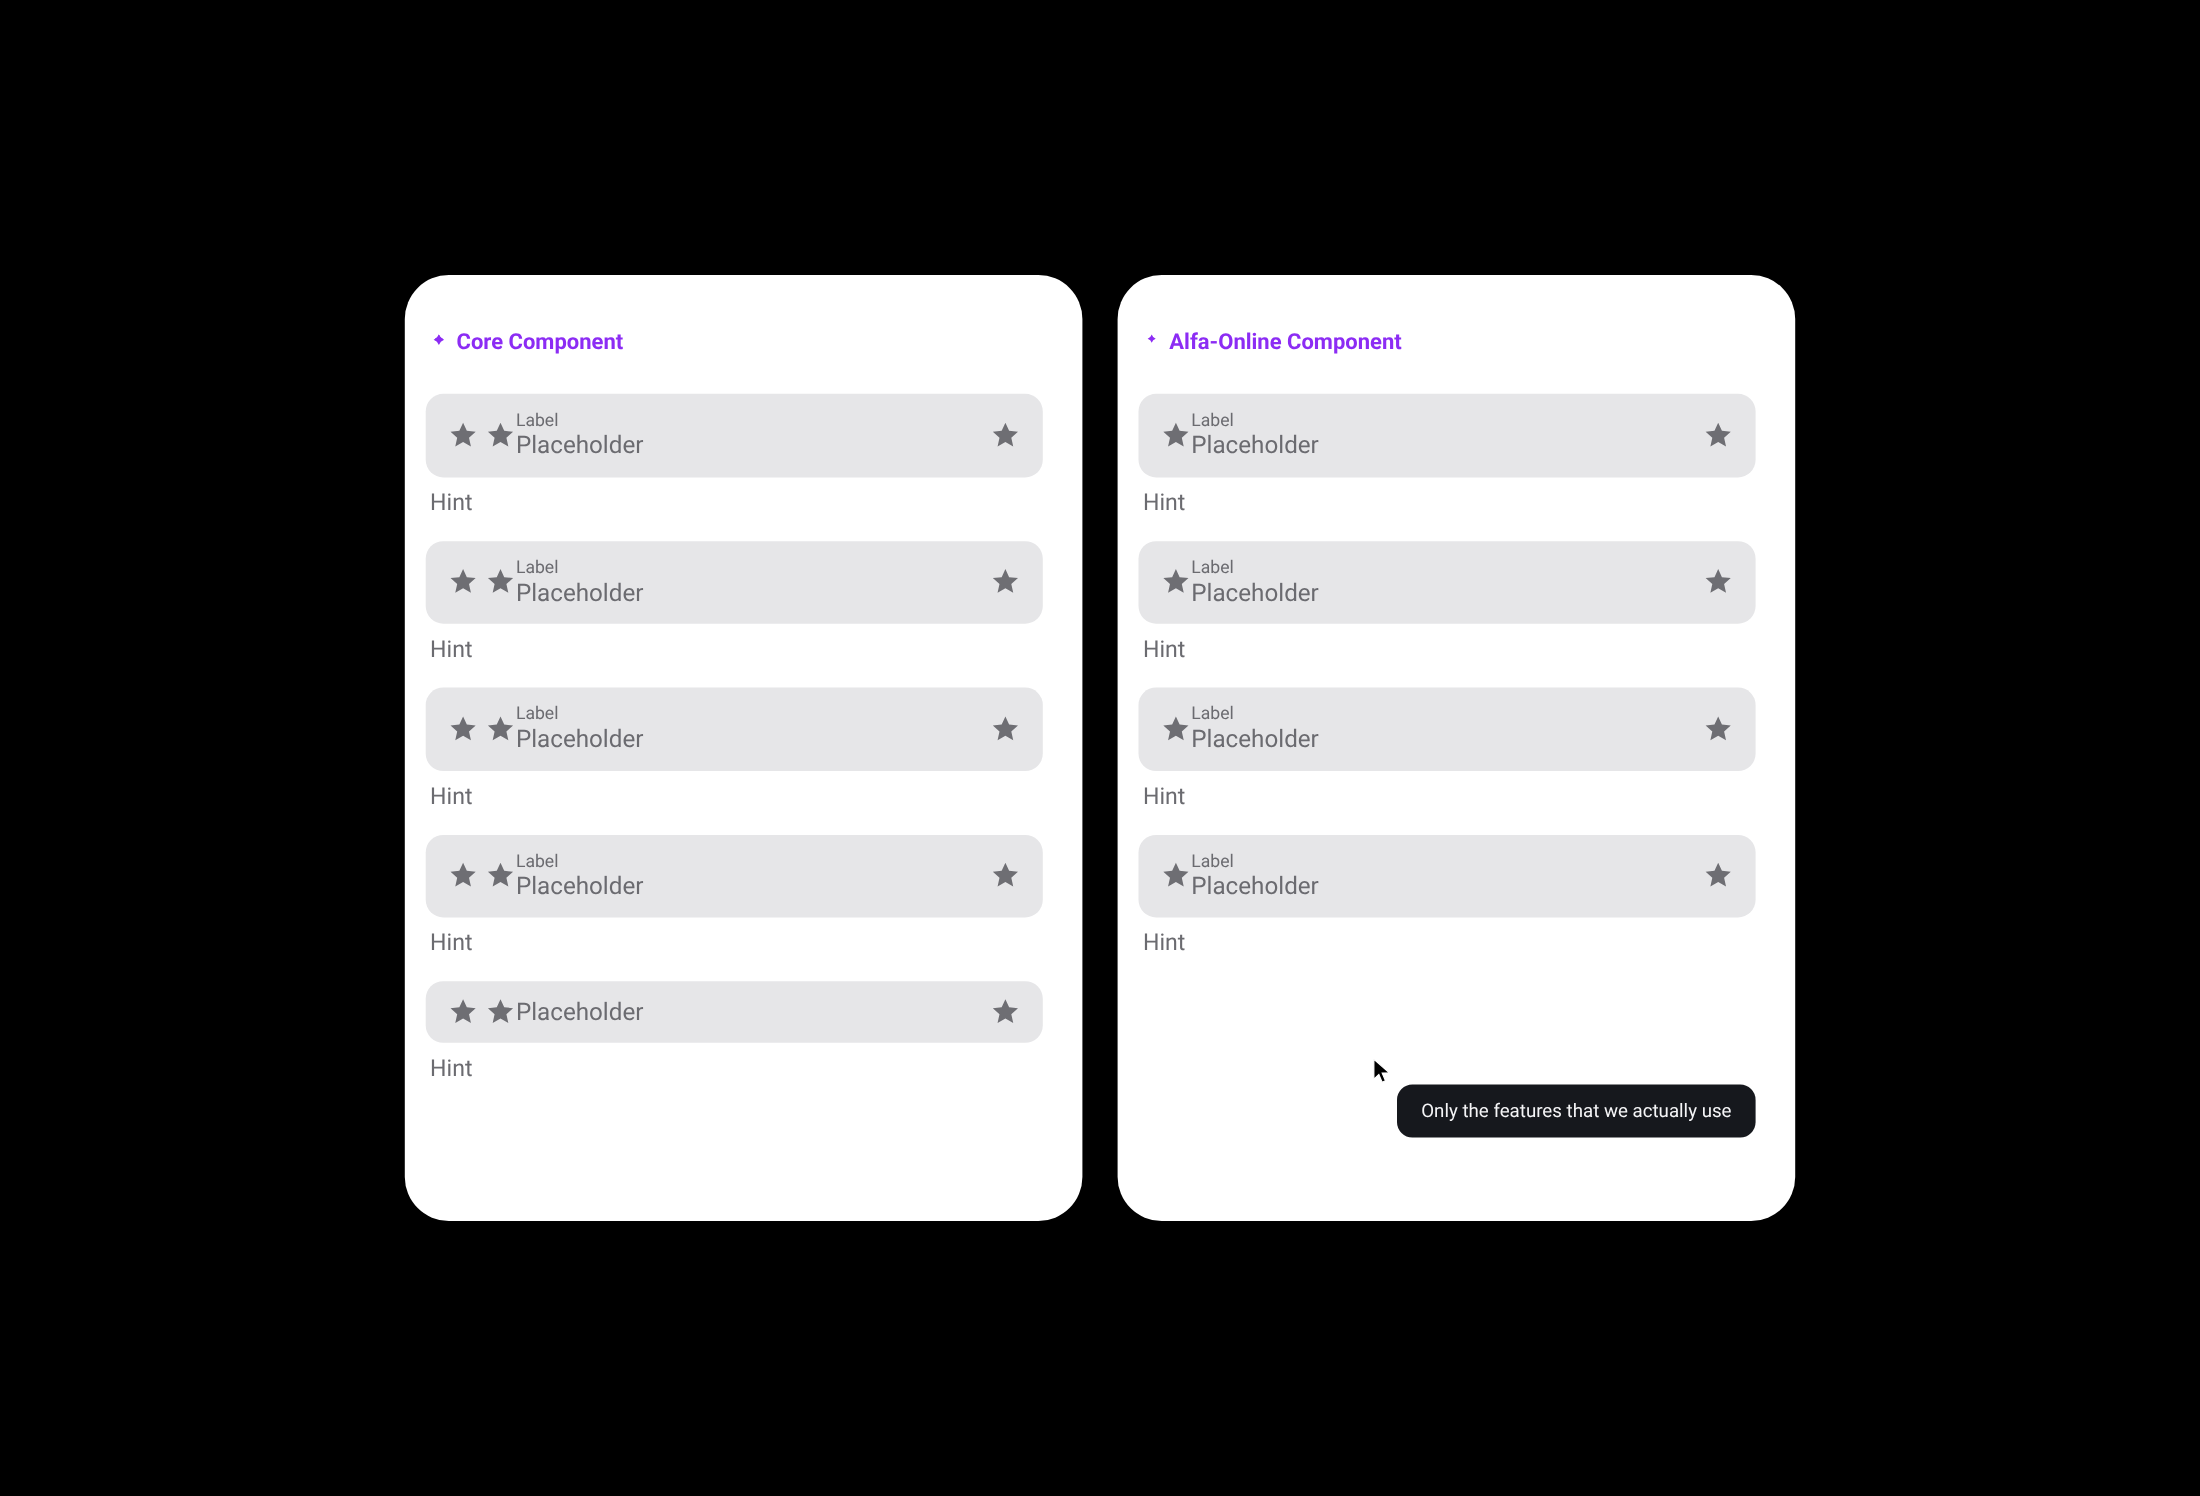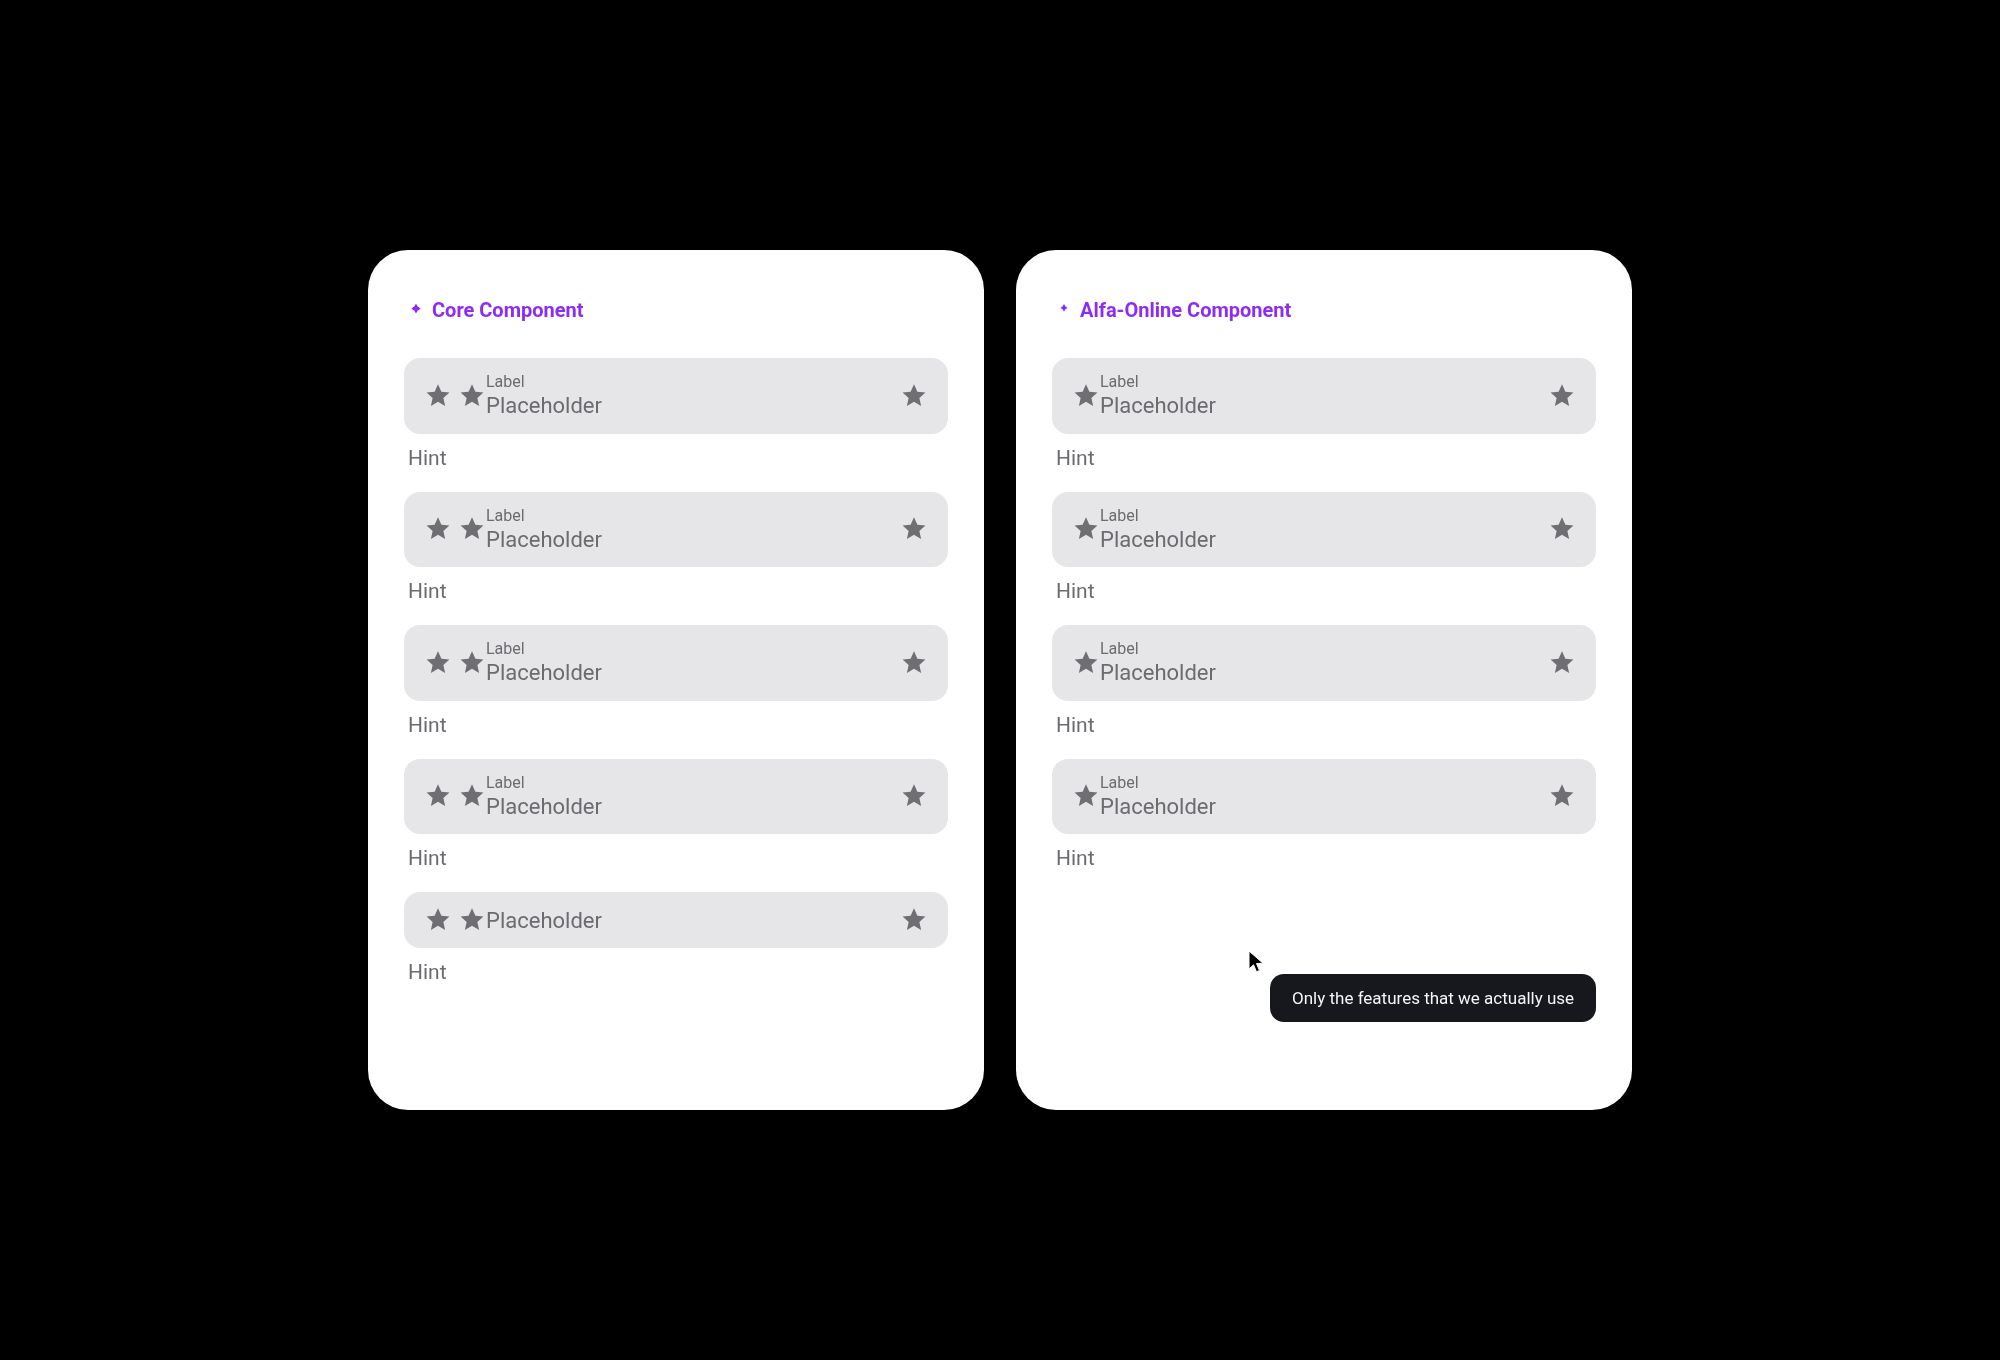--- a/index.html
+++ b/index.html
@@ -16,21 +16,21 @@
   .stage {
     display: flex;
     gap: 32px;
     position: relative;
   }
   .panel {
     background: #fff;
     border-radius: 40px;
     width: 616px;
     height: 860px;
-    padding: 48px 36px 36px 36px;
+    padding: 48px 36px 36px 19px;
     position: relative;
   }
   .panel-title {
     display: flex;
     align-items: center;
     gap: 8px;
     color: #8C2CF4;
     font-size: 20px;
     font-weight: 700;
     margin-bottom: 36px;
@@ -56,21 +56,21 @@
   .star { width: 28px; height: 28px; fill: #6E6E73; display:block; }
   .star.right { margin-left: auto; }
   .stack { display: flex; flex-direction: column; line-height: 1.25; }
   .lbl { color: #6B6B70; font-size: 16px; }
   .ph  { color: #6B6B70; font-size: 22px; }
   .ph.solo { color: #6B6B70; font-size: 22px; }
   .hint { color: #6B6B70; font-size: 21px; margin-top: 12px; padding-left: 4px; }
   
   .cursor-layer {
     position: absolute;
-    left: 0; top: 0; width: 100%; height: 100%;
+    left: 0; top: 12px; width: 100%; height: 100%;
     pointer-events: none;
   }
   .cursor {
     position: absolute;
     width: 20px; height: 24px;
   }
   .cursor svg { display:block; }
   .tooltip {
     position: absolute;
     background: #16181D;

